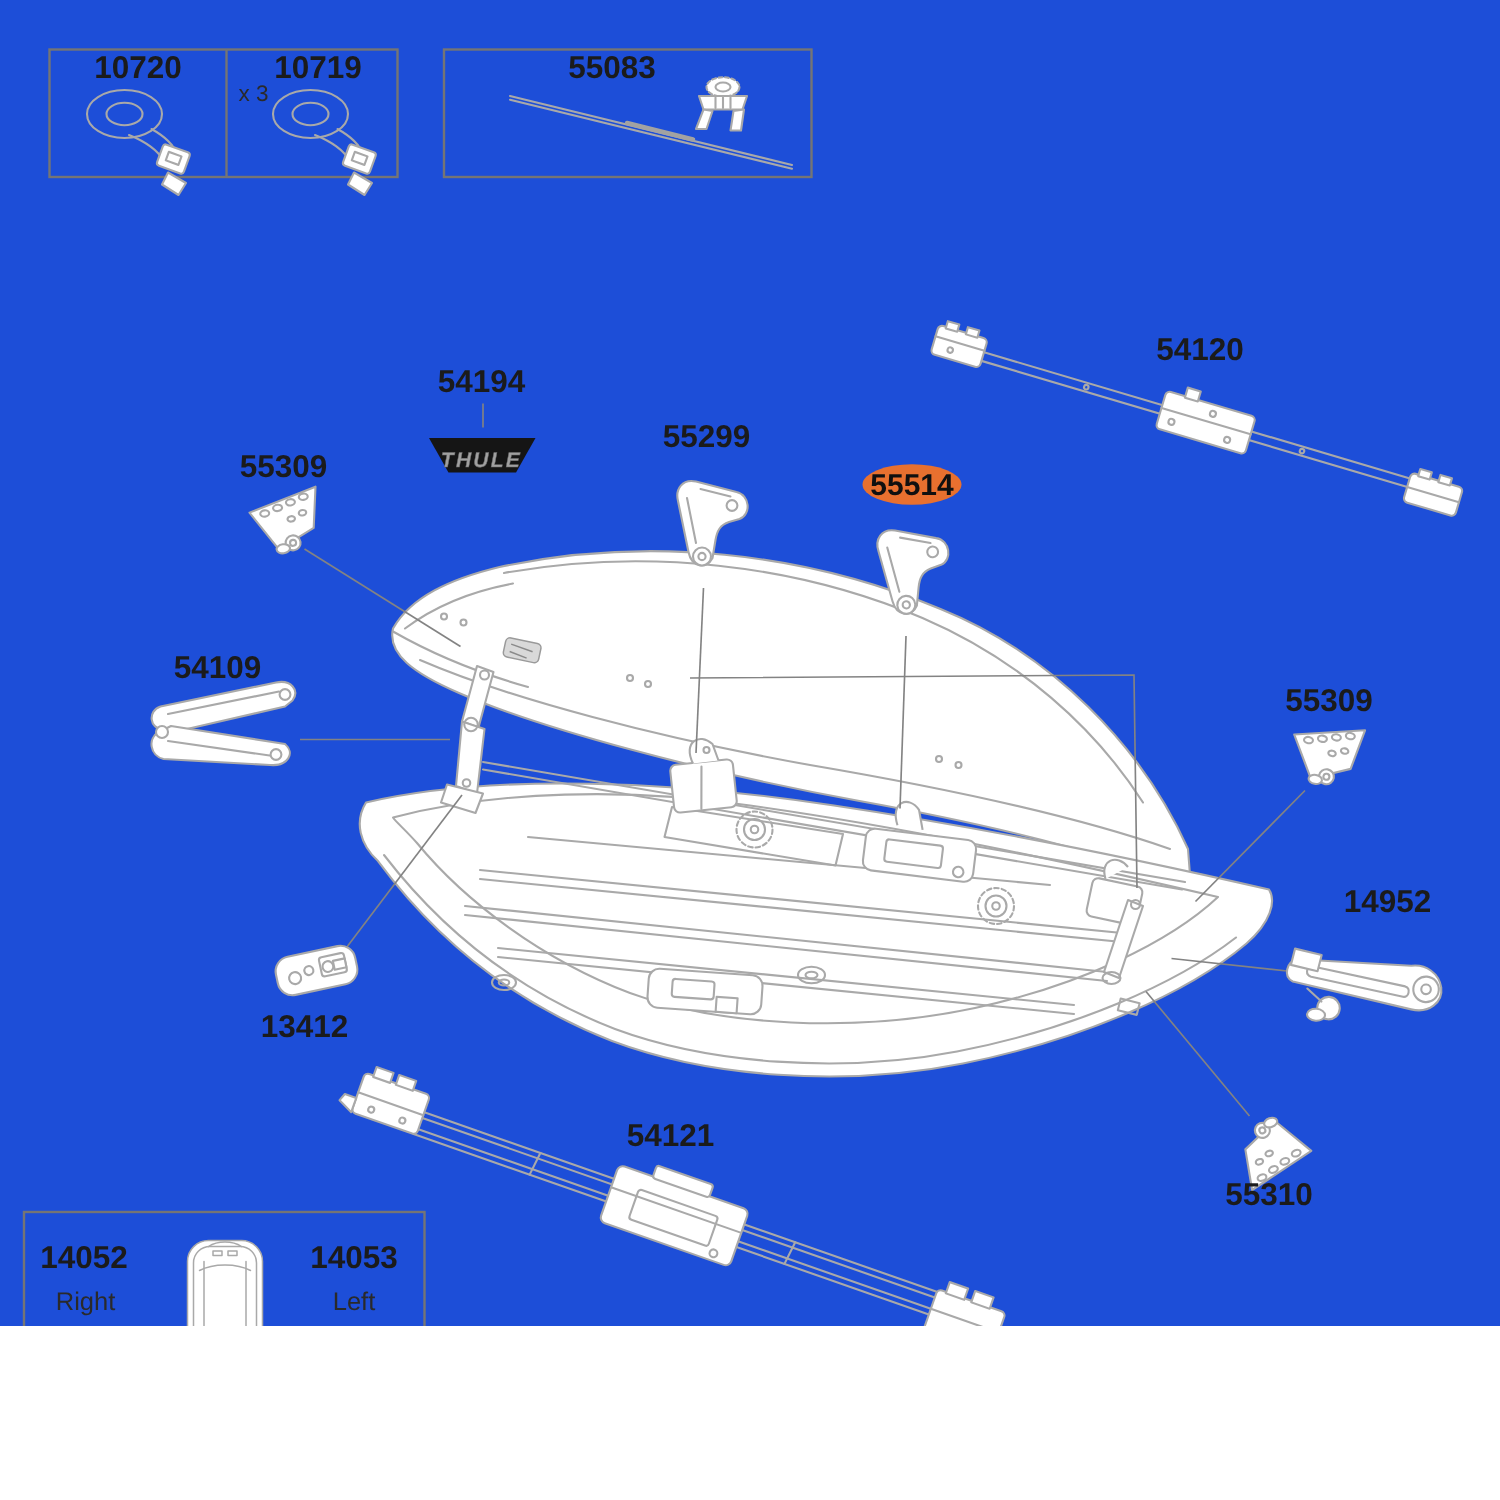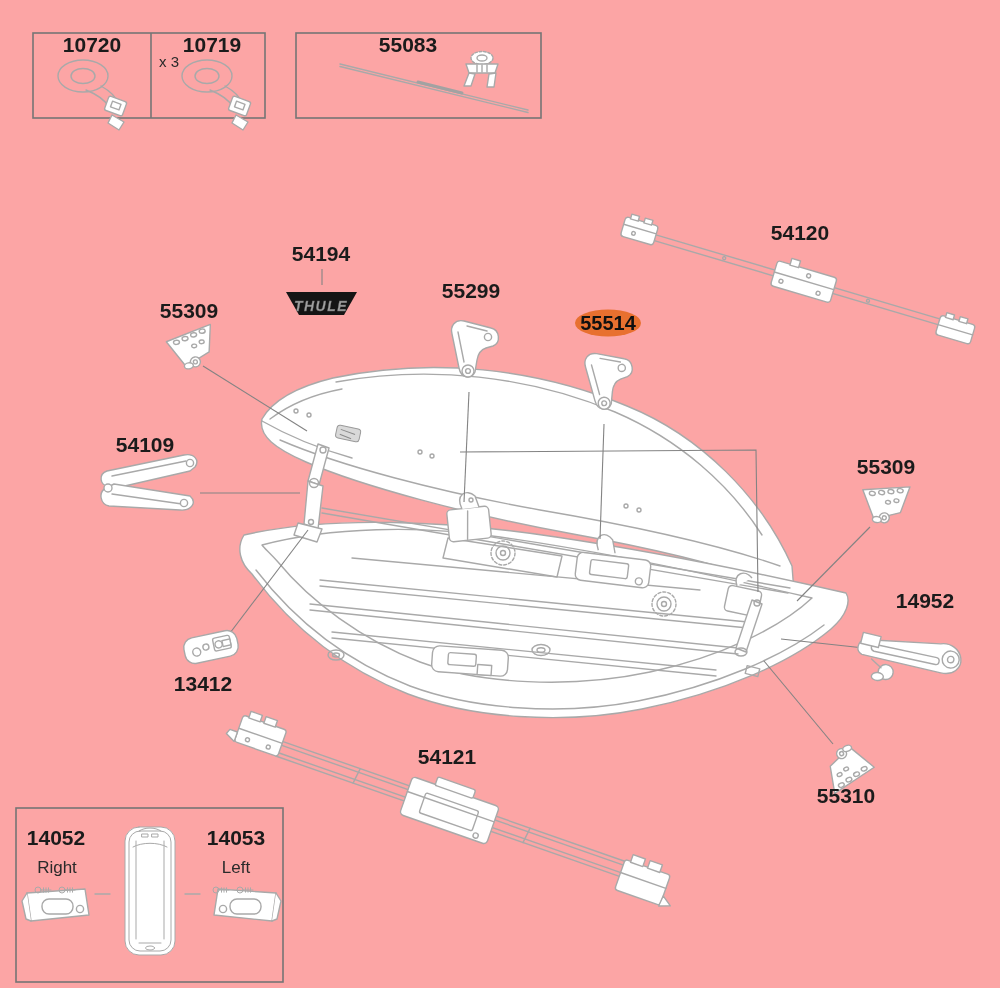--- a/index.html
+++ b/index.html
@@ -1,16 +1,16 @@
 <!DOCTYPE html>
 <html><head>
 <meta charset="utf-8">
 <style>
   html,body{margin:0;padding:0;background:#ffffff;}
-  .canvas{position:relative;width:1000px;height:988px;background:#fca5a5;overflow:hidden;
+  .canvas{position:relative;width:1000px;height:884px;background:#1d4ed8;overflow:hidden;
           font-family:"Liberation Sans",sans-serif;}
   svg{position:absolute;left:0;top:0;}
   .art{fill:none;stroke:#a9a9a9;stroke-width:1.4;stroke-linecap:round;stroke-linejoin:round;}
   .artf{fill:#ffffff;stroke:#a9a9a9;stroke-width:1.4;stroke-linejoin:round;}
   .thin{stroke-width:1;}
   .dash{stroke-dasharray:3 2;}
   .leader{fill:none;stroke:#838383;stroke-width:1.1;}
   .boxborder{fill:none;stroke:#757575;stroke-width:1.6;}
   .label{font-weight:bold;font-size:21px;fill:#1b1b1b;text-anchor:middle;}
   .label-qty{font-weight:normal;font-size:15px;fill:#2a2a2a;text-anchor:middle;}

